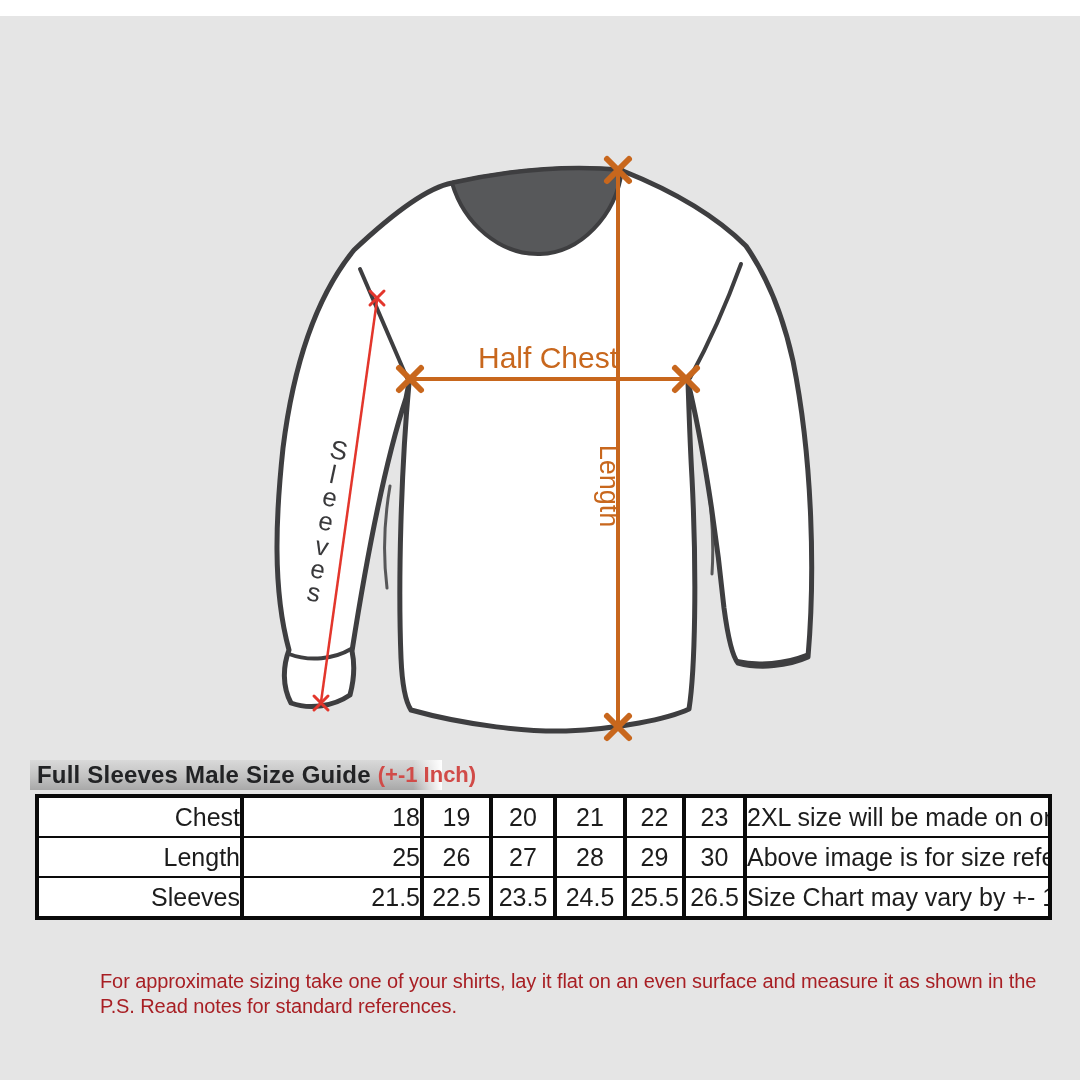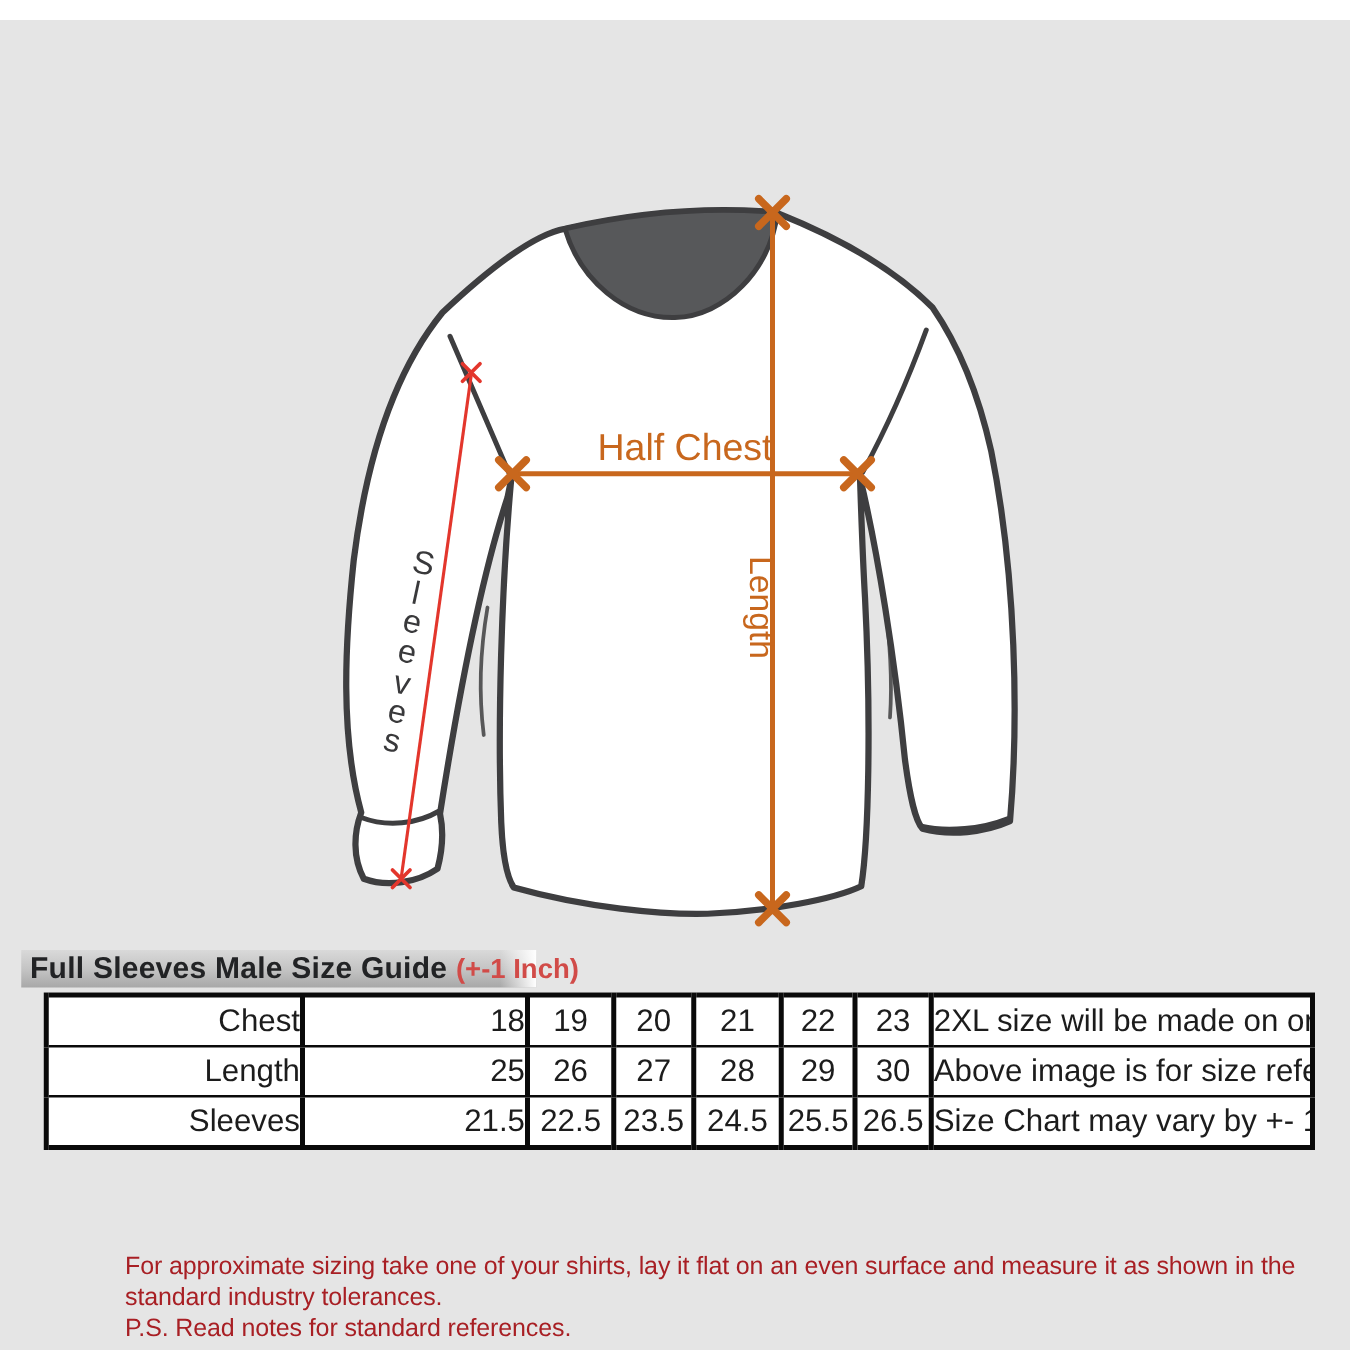--- a/index.html
+++ b/index.html
@@ -9,21 +9,21 @@
     margin-top:16px;
   }
   
   .shirt-svg{position:absolute;left:250px;top:130px;width:590px;height:612px;}
   .shirt-svg text{font-family:"Liberation Sans",sans-serif;}
   .measure-label{fill:#C8671D;font-size:30px;}
   .length-label{fill:#C8671D;font-size:27px;}
   .sleeve-letter{fill:#39393B;font-size:26px;}
   
   .title-bar{
-    position:absolute;left:17px;top:744px;width:412px;height:30px;
+    position:absolute;left:30px;top:744px;width:412px;height:30px;
     background:linear-gradient(90deg, rgba(255,255,255,0) 0%, rgba(255,255,255,0) 93%, #ffffff 100%),
                linear-gradient(180deg,#d9d9d9 0%,#c2c2c2 55%,#a8a8a8 100%);
     display:flex;align-items:center;padding-left:7px;box-sizing:border-box;
     white-space:nowrap;
   }
   .title-main{font-size:24px;font-weight:600;color:#222325;letter-spacing:0.2px;}
   .title-tol{font-size:22px;font-weight:700;color:#D14B48;margin-left:7px;}
   
   .size-table{
     position:absolute;left:35px;top:778px;width:1013px;
@@ -37,21 +37,21 @@
   .size-table{border:4px solid #0a0a0a;}
   .size-table tr.hdr th{height:50px;font-size:24px;border-bottom:3px solid #0a0a0a;}
   .size-table tr.row td{height:38px;font-size:25px;}
   .c-center{text-align:center;}
   .c-right{text-align:right;padding-right:14px;}
   .notes-hdr{color:#C0504D;text-align:left;padding-left:13px;font-size:20px;letter-spacing:0.5px;}
   .note-cell{font-size:17px;text-align:left;padding-left:13px;color:#161616;}
   .row-label{font-size:24px;text-align:right;}
   
   .footer{
-    position:absolute;left:100px;top:985px;width:970px;
+    position:absolute;left:100px;top:953px;width:970px;
     color:#A81F24;font-size:20px;line-height:25px;white-space:nowrap;letter-spacing:-0.1px;
   }
 </style>
 </head>
 <body>
 
 <div class="canvas">
 
   <svg class="shirt-svg" viewBox="250 130 590 612">
 
@@ -166,17 +166,16 @@
       <td class="c-center">24.5</td>
       <td class="c-center">25.5</td>
       <td class="c-center">26.5</td>
       <td class="note-cell">Size Chart may vary by +- 1 Inch</td>
     </tr>
   </tbody>
     </table>
 
   <div class="footer">
     <div>For approximate sizing take one of your shirts, lay it flat on an even surface and measure it as shown in the</div>
-    <div>standard industry tolerances.</div>
     <div>P.S. Read notes for standard references.</div>
   </div>
 
 </div>
 
 </body></html>

